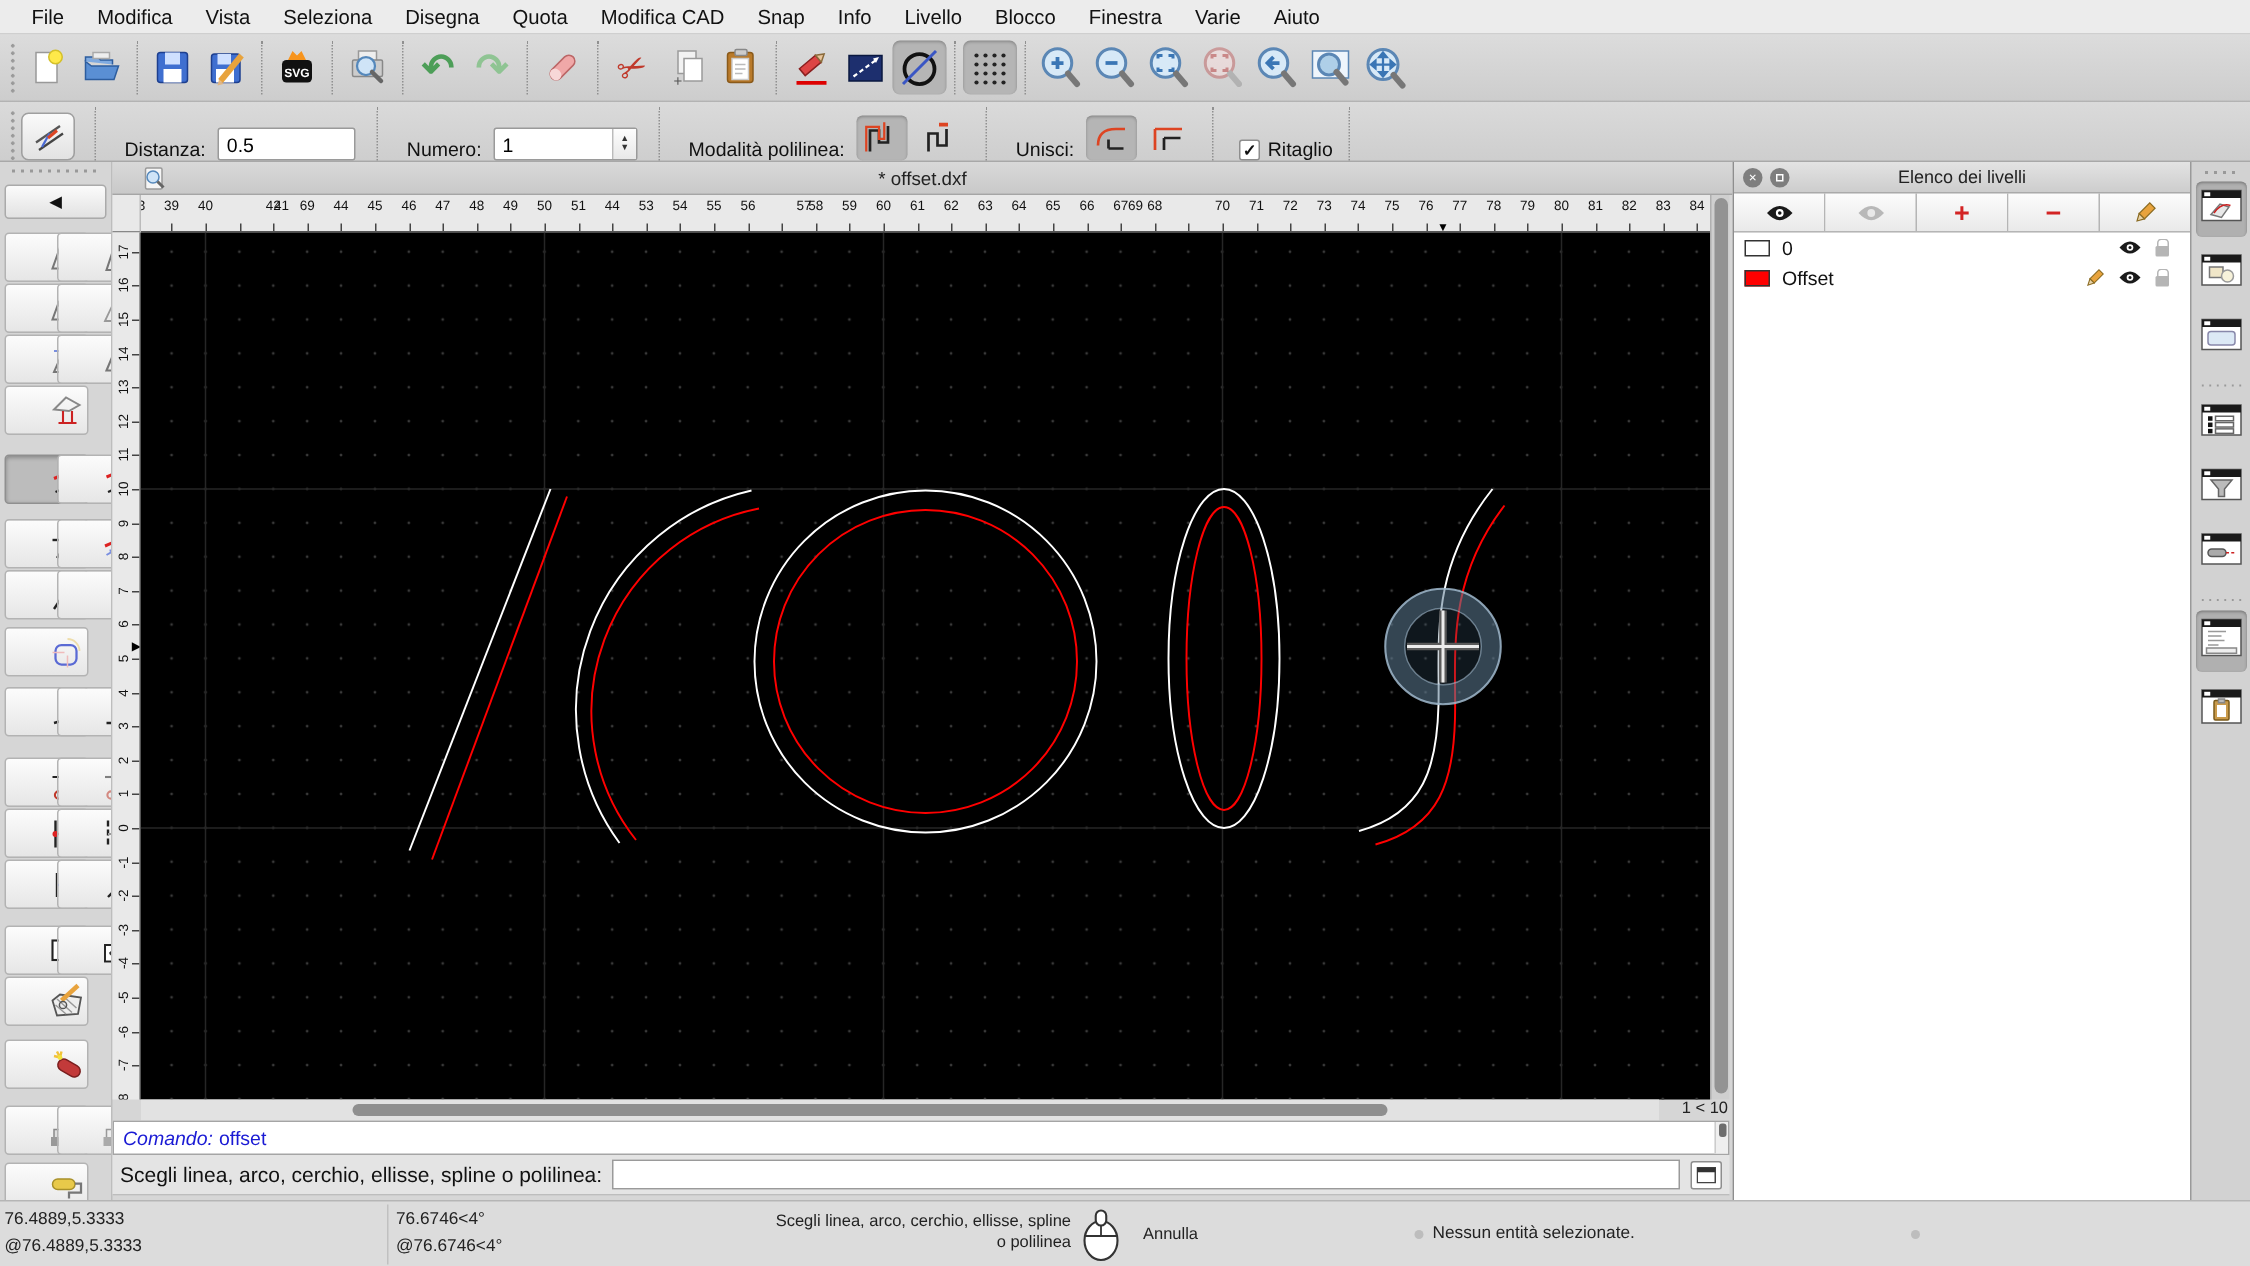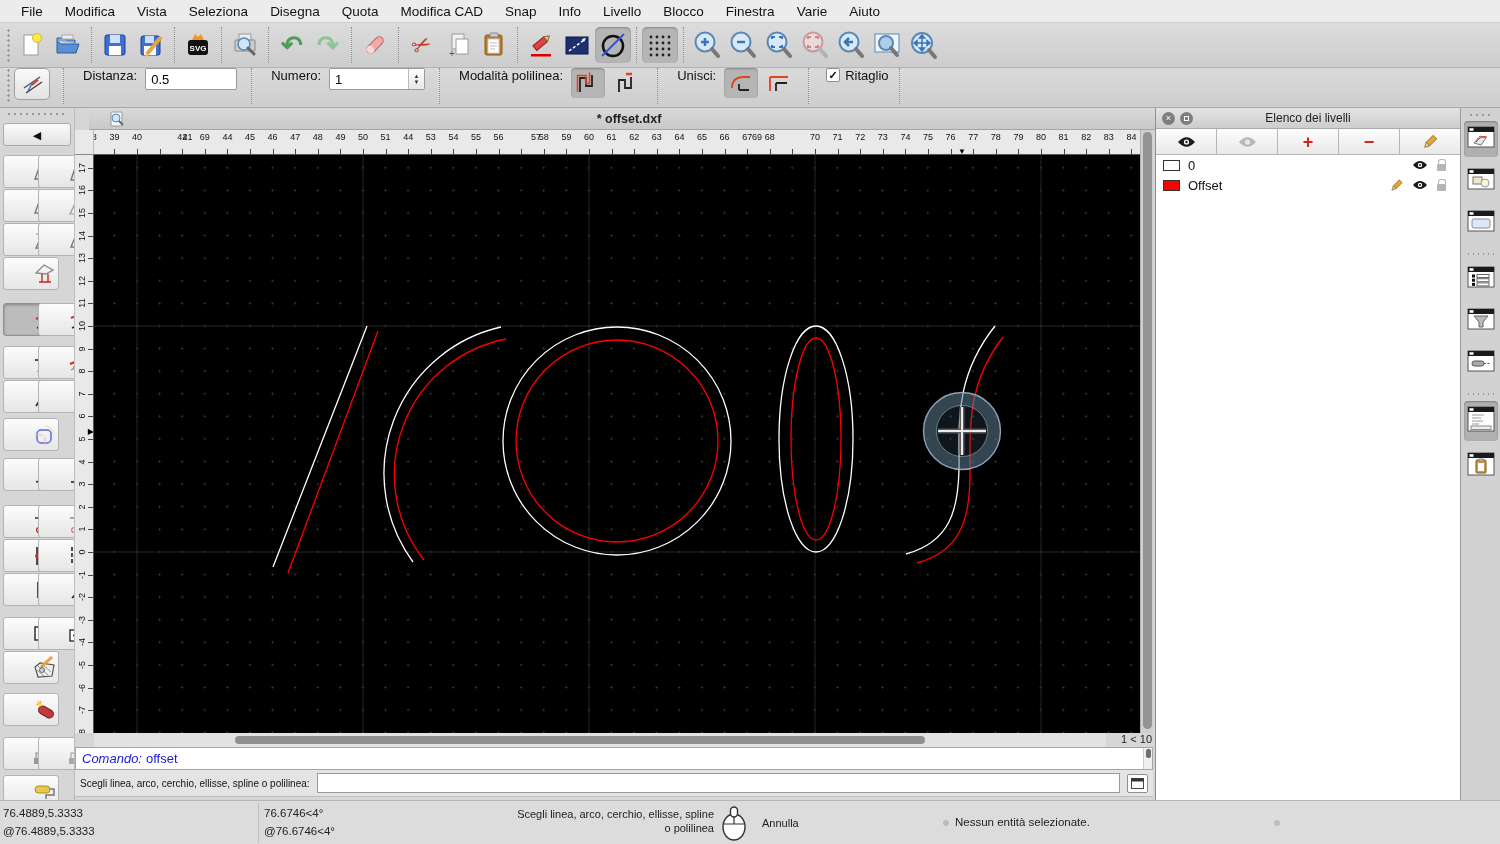--- a/index.html
+++ b/index.html
@@ -16,41 +16,41 @@
   .vhandle { width:6px; height:34px; background-image:radial-gradient(#9a9a9a 1px, transparent 1.2px); background-size:5px 5px; margin-right:2px; }
   .tsep { width:1px; height:36px; border-left:1px dotted #909090; margin:0 5px; }
   .tbtn { width:36px; height:36px; display:flex; align-items:center; justify-content:center; border-radius:5px; }
   .tbtn.pressed { background:#b5b5b5; box-shadow:inset 0 1px 2px rgba(0,0,0,.25); }
   .tbtn svg { display:block; }
   .glyph-green { font-size:26px; font-weight:bold; color:#4d9e58; line-height:1; }
   .glyph-green2 { font-size:26px; font-weight:bold; color:#8fc493; line-height:1; }
   .glyph-cut { font-size:23px; color:#c0392b; transform:rotate(-25deg); line-height:1; }
 
   
-  .optionsbar { position:absolute; left:0; top:68px; width:1500px; height:40px; background:linear-gradient(#dadada,#cecece); border-bottom:1px solid #a8a8a8; display:flex; align-items:flex-start; padding-left:6px; font-size:13px; color:#111; }
+  .optionsbar { position:absolute; left:0; top:68px; width:1500px; height:40px; background:linear-gradient(#dadada,#cecece); border-bottom:1px solid #a8a8a8; display:flex; align-items:flex-end; padding-left:6px; font-size:13px; color:#111; }
   .obtn { width:36px; height:32px; border:1px solid #9f9f9f; border-radius:5px; background:linear-gradient(#fafafa,#e2e2e2); display:flex; align-items:center; justify-content:center; margin-right:8px; }
   .olabel { margin:0 8px 0 14px; }
   .txt { width:92px; height:22px; border:1px solid #9a9a9a; border-radius:2px; background:#fff; font-size:13px; padding:0 5px; font-family:"Liberation Sans",sans-serif; }
   .spinwrap { position:relative; }
   .spin { position:absolute; right:1px; top:1px; width:16px; height:20px; border-left:1px solid #bbb; display:flex; flex-direction:column; align-items:center; justify-content:center; font-size:6px; color:#333; background:linear-gradient(#fdfdfd,#e8e8e8); }
   .mini { width:34px; height:30px; border-radius:4px; display:flex; align-items:center; justify-content:center; margin-right:4px; }
   .mini.pressed { background:#b5b5b5; box-shadow:inset 0 1px 2px rgba(0,0,0,.25); }
   .chk { width:14px; height:14px; border:1px solid #8e8e8e; border-radius:2px; background:#fff; display:flex; align-items:center; justify-content:center; font-size:11px; font-weight:bold; color:#111; margin:0 5px 0 12px; }
 
   
   .sidebar { position:absolute; left:0; top:108px; width:75px; height:692px; background:#d6d6d6; overflow:hidden; border-right:1px solid #bdbdbd; }
   .shandle { position:absolute; left:6px; top:3px; width:60px; height:5px; background-image:radial-gradient(#999 1px, transparent 1.2px); background-size:6px 6px; }
   .backbtn { position:absolute; left:3px; top:15px; width:68px; height:23px; border:1px solid #aaa; border-radius:3px; background:linear-gradient(#fbfbfb,#e2e2e2); text-align:center; font-size:11px; line-height:22px; color:#111; }
   .sgroup { position:absolute; left:3px; width:70px; display:grid; grid-template-columns:34px 34px; gap:1px; }
   .sbtn { width:56px; height:33px; border:1px solid #b3b3b3; border-radius:3px; background:linear-gradient(#fcfcfc,#e6e6e6); display:flex; align-items:center; justify-content:flex-end; }
   .sbtn.sel { background:#bcbcbc; box-shadow:inset 0 1px 3px rgba(0,0,0,.3); border-color:#8f8f8f; }
   .sbtn svg { display:block; }
 
   
-  .tabbar { position:absolute; left:89px; top:108px; width:1080px; height:22px; background:linear-gradient(#d9d9d9,#c9c9c9); border-bottom:1px solid #a5a5a5; display:flex; align-items:center; justify-content:center; font-size:12.5px; color:#222;font-weight:bold; }
+  .tabbar { position:absolute; left:75px; top:108px; width:1080px; height:22px; background:linear-gradient(#d9d9d9,#c9c9c9); border-bottom:1px solid #a5a5a5; display:flex; align-items:center; justify-content:center; font-size:12.5px; color:#222; }
   .docicon { position:absolute; left:20px; top:3px; }
 
   
   .corner { position:absolute; left:75px; top:130px; width:19px; height:25px; background:#e9e9e9; border-right:1px solid #bbb; border-bottom:1px solid #888; }
   .hruler { position:absolute; left:94px; top:130px; width:1046px; height:25px; background:#e9e9e9; border-bottom:1px solid #555; overflow:hidden; }
   .hlab { position:absolute; top:2px; transform:translateX(-50%); font-size:9px; color:#111; }
   .htick { position:absolute; bottom:0; width:1px; height:5px; background:#444; }
   .hmark { position:absolute; bottom:-2px; transform:translateX(-50%); font-size:8px; color:#000; }
   .vruler { position:absolute; left:75px; top:155px; width:19px; height:578px; background:#e9e9e9; border-right:1px solid #555; overflow:hidden; }
   .vlab { position:absolute; left:0px; width:14px; text-align:center; transform:translateY(-50%) rotate(-90deg); font-size:9px; color:#111; }
@@ -70,21 +70,21 @@
   .hthumb { position:absolute; left:141px; top:3px; width:690px; height:8px; background:#8f8f8f; border-radius:4px; }
   .zoomlabel { position:absolute; left:1106px; top:733px; width:46px; height:14px; font-size:11px; color:#222; text-align:right; }
 
   
   .cmdhistory { position:absolute; left:75px; top:747px; width:1078px; height:23px; background:#fff; border:1px solid #a5a5a5; font-size:13px; line-height:21px; padding-left:6px; }
   .cmdprefix { color:#1a1ad4; font-style:italic; }
   .cmdval { color:#1a1ad4; margin-left:4px; }
   .histsb { position:absolute; right:0; top:0; width:9px; height:21px; background:#efefef; border-left:1px solid #ccc; }
   .histthumb { position:absolute; left:1.5px; top:1px; width:5px; height:9px; background:#6e6e6e; border-radius:2px; }
   .cmdprompt { position:absolute; left:75px; top:770px; width:1078px; height:27px; background:#e4e4e4; border-bottom:1px solid #bdbdbd; display:flex; align-items:center; padding:0 5px; gap:7px; }
-  .cmdprompt label { font-size:10px; color:#111; white-space:nowrap; }
+  .cmdprompt label { font-size:14px; color:#111; white-space:nowrap; }
   .cmdinput { flex:1; height:20px; border:1px solid #9a9a9a; background:#fff; font-size:12px; font-family:"Liberation Sans",sans-serif; padding:0 4px; }
   .cmdwinbtn { width:21px; height:19px; border:1px solid #8e8e8e; border-radius:2px; background:#fff; display:flex; align-items:center; justify-content:center; }
 
   
   .panel { position:absolute; left:1155px; top:108px; width:305px; height:692px; background:#fff; border-left:1px solid #8e8e8e; }
   .ptitle { height:21px; background:linear-gradient(#e3e3e3,#cdcdcd); border-bottom:1px solid #aaa; text-align:center; font-size:12px; line-height:21px; color:#222; position:relative; }
   .pbtn { position:absolute; top:4px; width:13px; height:13px; border-radius:50%; background:#7e7e7e; color:#fff; font-size:9px; line-height:13px; text-align:center; }
   .pbtn.detach { left:24px; }
   .pbtn.detach i { display:block; width:5px; height:5px; border:1px solid #fff; margin:3.5px auto 0; }
   .ptoolbar { display:flex; height:26px; background:#ececec; border-bottom:1px solid #b5b5b5; }

